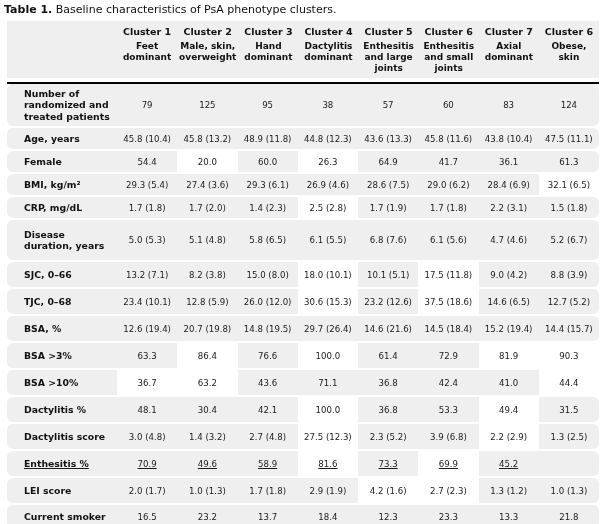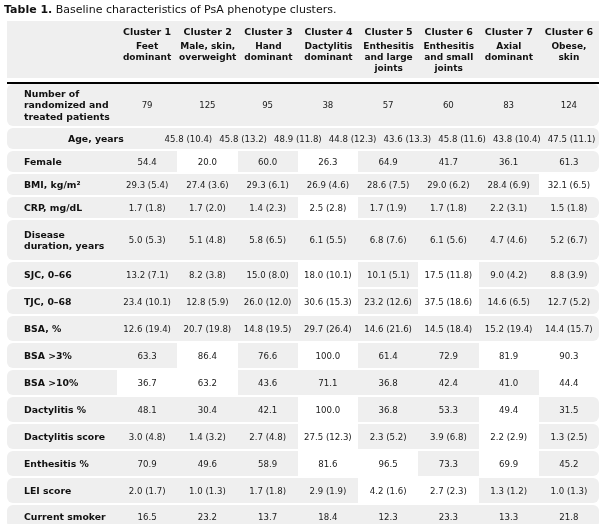--- a/index.html
+++ b/index.html
@@ -106,21 +106,21 @@
           <div class="rlabel">Number of randomized and treated patients</div>
           <div class="cell">79</div>
           <div class="cell">125</div>
           <div class="cell">95</div>
           <div class="cell">38</div>
           <div class="cell">57</div>
           <div class="cell">60</div>
           <div class="cell">83</div>
           <div class="cell">124</div>
         </div>
-        <div class="trow" style="min-height: 21px; padding-left: 44px;">
+        <div class="trow" style="min-height: 21px;">
           <div class="rlabel">Age, years</div>
           <div class="cell">45.8 (10.4)</div>
           <div class="cell">45.8 (13.2)</div>
           <div class="cell">48.9 (11.8)</div>
           <div class="cell">44.8 (12.3)</div>
           <div class="cell">43.6 (13.3)</div>
           <div class="cell">45.8 (11.6)</div>
           <div class="cell">43.8 (10.4)</div>
           <div class="cell">47.5 (11.1)</div>
         </div>
@@ -238,27 +238,26 @@
           <div class="rlabel">Dactylitis score</div>
           <div class="cell">3.0 (4.8)</div>
           <div class="cell">1.4 (3.2)</div>
           <div class="cell">2.7 (4.8)</div>
           <div class="cell hl">27.5 (12.3)</div>
           <div class="cell">2.3 (5.2)</div>
           <div class="cell">3.9 (6.8)</div>
           <div class="cell hl">2.2 (2.9)</div>
           <div class="cell">1.3 (2.5)</div>
         </div>
-        <div class="trow" style="min-height: 25px;">
+        <div class="trow" style="min-height: 25px; text-decoration: underline;">
           <div class="rlabel">Enthesitis %</div>
           <div class="cell">70.9</div>
           <div class="cell">49.6</div>
           <div class="cell">58.9</div>
           <div class="cell hl">81.6</div>
-          <div class="cell hl">96.5</div>
           <div class="cell">73.3</div>
           <div class="cell hl">69.9</div>
           <div class="cell">45.2</div>
         </div>
         <div class="trow" style="min-height: 25px;">
           <div class="rlabel">LEI score</div>
           <div class="cell">2.0 (1.7)</div>
           <div class="cell">1.0 (1.3)</div>
           <div class="cell">1.7 (1.8)</div>
           <div class="cell">2.9 (1.9)</div>

